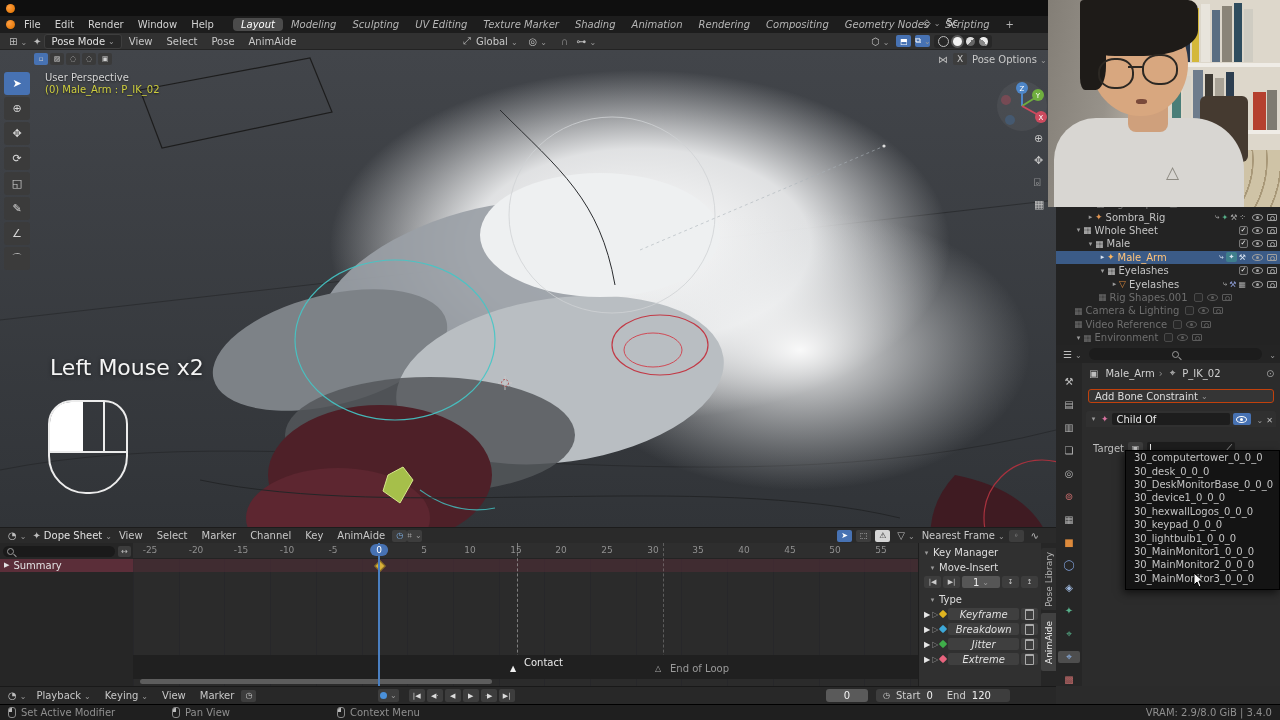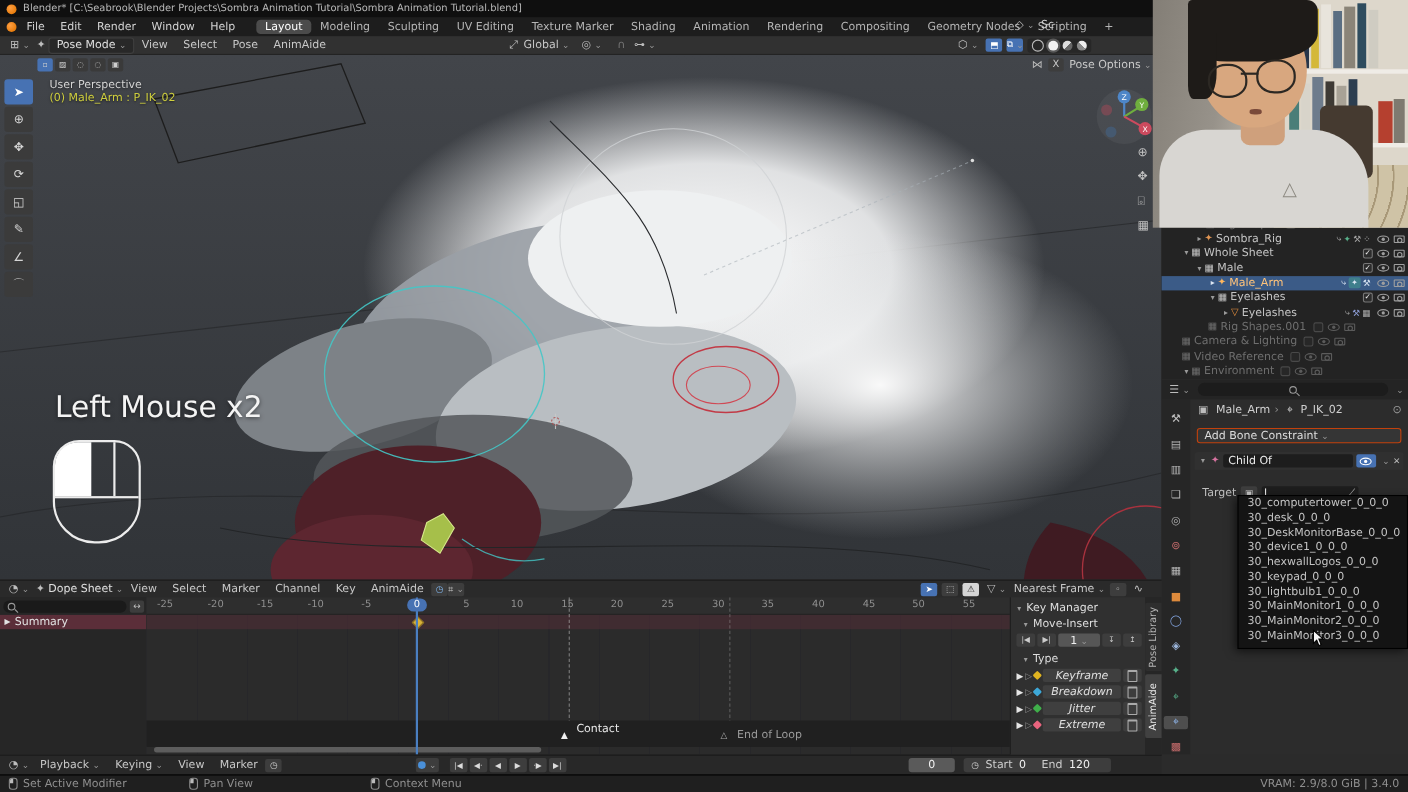--- a/index.html
+++ b/index.html
@@ -12,21 +12,21 @@
 
   
   .titlebar{left:0;top:0;width:1280px;height:16px;background:#0f0f0f;display:flex;align-items:center;
             padding-left:6px;box-sizing:border-box;color:#b9b9b9;font-size:9px;gap:6px;}
   .blogo{width:9px;height:9px;border-radius:50%;background:radial-gradient(circle at 35% 35%,#ff9f43,#e87d0d 70%);}
 
   
   .menubar{left:0;top:16px;width:1280px;height:17px;background:#1d1d1d;display:flex;align-items:center;
            padding-left:6px;box-sizing:border-box;color:#d2d2d2;}
   .menubar .m{padding:1px 7px;cursor:default;}
-  .ws{padding:1px 8px;border-radius:4px;color:#b5b5b5;}
+  .ws{padding:1px 8px;border-radius:4px;color:#b5b5b5;font-style:italic;}
   .ws.active{background:#4b4b4b;color:#fff;}
   .scene-cluster{position:absolute;left:920px;top:1px;display:flex;align-items:center;gap:3px;color:#cfcfcf;}
 
   
   .vph{left:0;top:33px;width:1056px;height:17px;background:#313131;display:flex;align-items:center;
        padding-left:6px;box-sizing:border-box;border-bottom:1px solid #232323;}
   .vph .m{padding:1px 7px;}
   .mode-chip{background:#282828;border:1px solid #3e3e3e;border-radius:3px;padding:0 6px;height:13px;display:flex;align-items:center;color:#e0e0e0;}
   .hicon{color:#bdbdbd;font-size:10px;padding:0 3px;}
   .shade-group{display:flex;gap:4px;background:#272727;border-radius:3px;padding:1px 4px;align-items:center;}
@@ -37,21 +37,21 @@
   .selrow{position:absolute;left:34px;top:3px;display:flex;gap:2px;}
   .selrow .sm{width:14px;height:12px;background:#3a3a3a;border-radius:2px;font-size:7px;color:#cfcfcf;
               display:flex;align-items:center;justify-content:center;}
   .selrow .sm.on{background:#4772b3;}
   .toolbar{position:absolute;left:4px;top:22px;display:flex;flex-direction:column;gap:2px;}
   .tool{width:26px;height:23px;background:#3b3b3b;border-radius:3px;color:#d5d5d5;font-size:11px;
         display:flex;align-items:center;justify-content:center;}
   .tool.on{background:#4772b3;color:#fff;}
   .vp-label{position:absolute;left:45px;top:22px;color:#d4d4d4;text-shadow:0 1px 2px rgba(0,0,0,.6);}
   .vp-context{position:absolute;left:45px;top:34px;color:#cfcf3e;text-shadow:0 1px 2px rgba(0,0,0,.6);}
-  .overlay-text{position:absolute;left:50px;top:305px;font-size:27px;color:#f4f4f4;text-shadow:0 1px 4px rgba(0,0,0,.55);}
+  .overlay-text{position:absolute;left:50px;top:305px;font-size:22px;color:#f4f4f4;text-shadow:0 1px 4px rgba(0,0,0,.55);}
   .bigmouse{position:absolute;left:48px;top:350px;width:76px;height:90px;border:2px solid #ececec;
             border-radius:24px 24px 38px 38px;}
   .bm-left{position:absolute;left:0;top:0;width:33px;height:49px;background:#fff;border-radius:21px 0 0 0;}
   .bm-h{position:absolute;left:0;top:49px;width:100%;height:0;border-top:2px solid #ececec;}
   .bm-v{position:absolute;left:53px;top:0;width:0;height:49px;border-left:2px solid #ececec;}
   .pose-options{position:absolute;left:938px;top:3px;display:flex;align-items:center;gap:5px;color:#c9c9c9;}
   .gizmo-icons{position:absolute;left:1034px;top:82px;display:flex;flex-direction:column;gap:9px;color:#c2c2c2;font-size:11px;}
 
   
   .webcam{left:1048px;top:0;width:232px;height:207px;z-index:30;overflow:hidden;
@@ -183,21 +183,20 @@
   .sb-item{position:absolute;display:flex;align-items:center;top:2px;}
   .gizmo{position:absolute;left:996px;top:30px;}
 </style>
 </head>
 <body>
 
 <div id="app">
 
   <div class="abs titlebar">
     <span class="blogo"></span>
-    <span>Blender* [C:\Seabrook\Blender Projects\Sombra Animation Tutorial\Sombra Animation Tutorial.blend]</span>
   </div>
 
   <div class="abs menubar">
     <span class="blogo" style="margin-right:2px"></span>
     <span class="m">File</span>
     <span class="m">Edit</span>
     <span class="m">Render</span>
     <span class="m">Window</span>
     <span class="m">Help</span>
     <span style="width:12px"></span>

